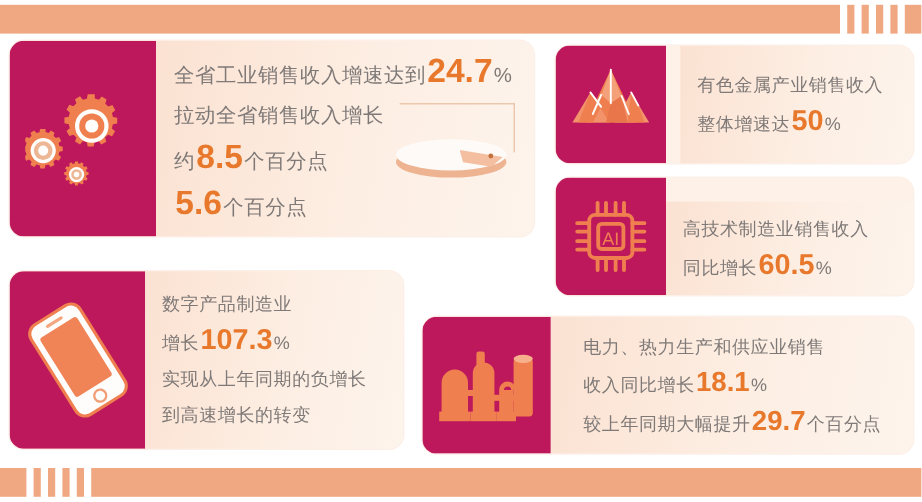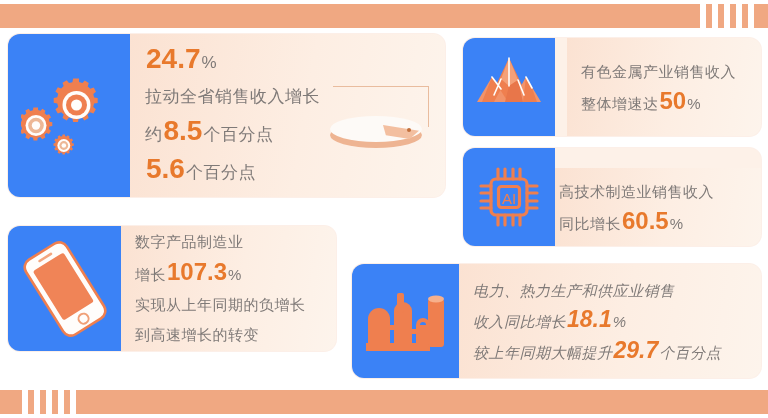--- a/index.html
+++ b/index.html
@@ -26,21 +26,21 @@
     position:absolute;
     border-radius:12px;
     overflow:hidden;
     display:flex;
     align-items:stretch;
     background:#fdf1e8;
     box-shadow:0 0 0 1px rgba(240,168,130,.18);
   }
   .card .iconpane{
     flex:0 0 auto;
-    background:#3b82f6;
+    background:#be185d;
     display:flex;align-items:center;justify-content:center;
   }
   .card .textpane{
     flex:1 1 auto;
     background:linear-gradient(100deg,#fbe2d2 0%,#fdeee3 55%,#fdf4ec 100%);
     display:flex;flex-direction:column;justify-content:center;
     position:relative;
   }
 
   .line{
@@ -67,35 +67,35 @@
   
   #card-metals{left:463px;top:38px;width:298px;height:98px;gap:12px;}
   #card-metals .iconpane{width:92px;}
   #card-metals .textpane{padding-left:14px;}
   #card-metals .line{font-size:15px;line-height:29px;}
   #card-metals .num{font-size:24px;}
 
   
   #card-hitech{left:463px;top:148px;width:298px;height:98px;}
   #card-hitech .iconpane{width:92px;}
-  #card-hitech .textpane{padding-left:4px;margin-top:20px;}
+  #card-hitech .textpane{padding-left:14px;margin-top:20px;}
   #card-hitech .line{font-size:15px;line-height:29px;}
   #card-hitech .num{font-size:24px;}
 
   
-  #card-digital{left:8px;top:226px;width:328px;height:125px;}
+  #card-digital{left:8px;top:226px;width:328px;height:148px;}
   #card-digital .iconpane{width:113px;}
   #card-digital .textpane{padding-left:14px;}
   #card-digital .line{font-size:15px;line-height:30px;}
   #card-digital .num{font-size:24px;}
 
   
   #card-power{left:352px;top:264px;width:409px;height:114px;}
   #card-power .iconpane{width:107px;}
-  #card-power .textpane{padding-left:14px;font-style:italic;}
+  #card-power .textpane{padding-left:27px;}
   #card-power .line{font-size:15px;line-height:29px;}
   #card-power .num{font-size:23px;}
 
   
   .pie-deco{position:absolute;right:10px;top:52px;width:105px;height:62px;}
   .pie-frame{position:absolute;left:3px;top:0;width:95px;height:40px;
      border-top:1px solid #e9bc9e;border-right:1px solid #e9bc9e;}
   .pie-disc{position:absolute;left:0;bottom:2px;width:92px;height:30px;}
   .pie-base{position:absolute;left:0;top:6px;width:92px;height:26px;
      border-radius:50%/50%;background:#eeb492;}
@@ -152,20 +152,21 @@
             <path d="M44 72l1.6.5 1.1-1.2 1.9 1.1-.5 1.6 1.2 1.1 1.6-.5 1.1 1.9-1.3 1.1.4 1.6 1.7.3v2.2l-1.7.3-.4 1.6 1.3 1.1-1.1 1.9-1.6-.6-1.2 1.1.6 1.7-2 1-1-1.3-1.6.4-.3 1.7h-2.2l-.4-1.7-1.6-.4-1 1.3-2-1.1.6-1.6-1.2-1.1-1.6.6-1.1-2 1.3-1-.4-1.6-1.7-.3v-2.2l1.7-.4.4-1.6-1.3-1 1.1-2 1.6.6 1.2-1.1-.6-1.6 2-1.1 1 1.3 1.6-.4.3-1.7H44z"></path>
             <circle cx="42.8" cy="81.5" r="6.4" fill="#fffdfb"></circle>
             <circle cx="42.8" cy="81.5" r="4.4" fill="#edb796"></circle>
             <circle cx="42.8" cy="81.5" r="2.3" fill="#fffdfb"></circle>
           </g>
         </svg>
       </span>
     </div>
     <div class="textpane">
       <div class="line">
+        <span>全省工业销售收入增速达到</span>
           <span class="num">24.7</span>
           <span class="unit">%</span>
       </div>
       <div class="line">
         <span>拉动全省销售收入增长</span>
       </div>
       <div class="line">
         <span>约</span>
           <span class="num">8.5</span>
           <span class="unit">个百分点</span>

